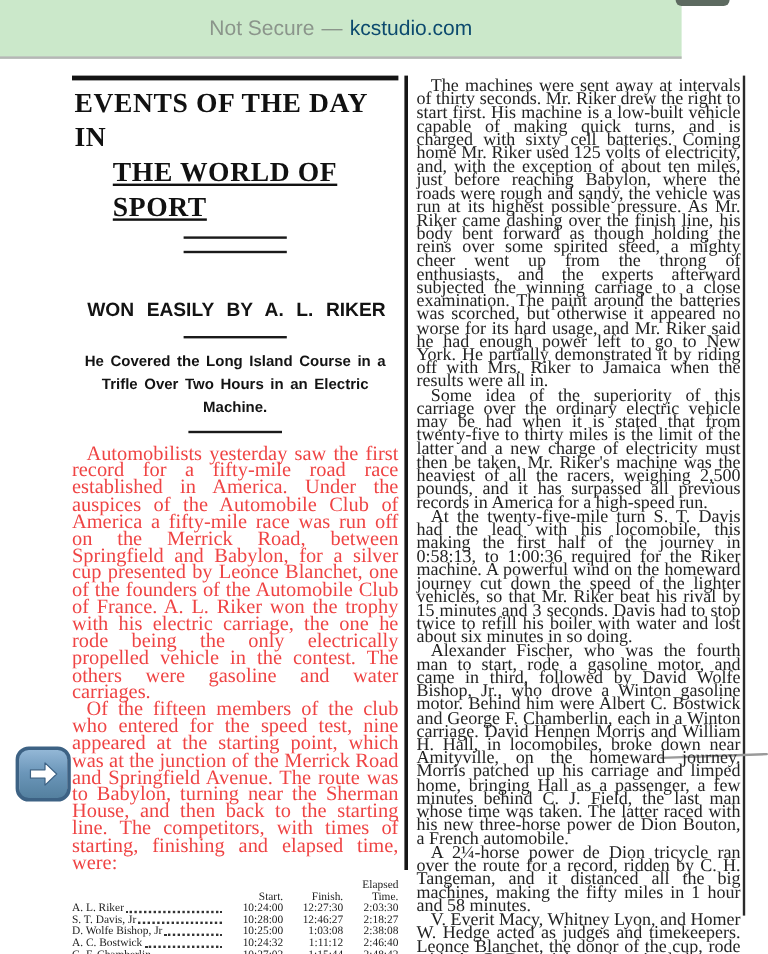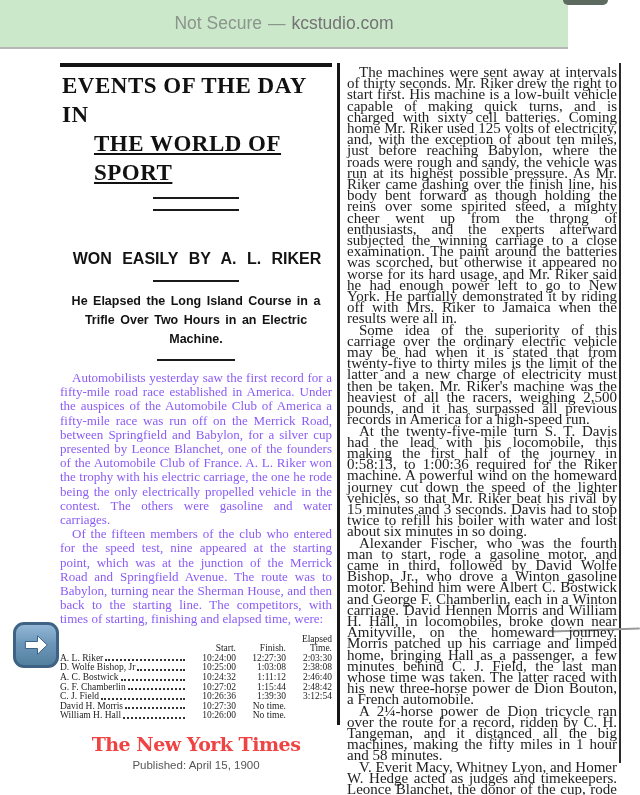--- a/index.html
+++ b/index.html
@@ -9,21 +9,21 @@
     background:#ffffff; font-family:"Liberation Serif", serif; color:#1e1e1e;
   }
   
   .topbar {
     position:absolute; top:0; left:0; width:568px; height:49px;
     background:#cbe8ca; border-bottom:2px solid #b6b6b6;
     display:flex; align-items:center; justify-content:center;
     font-family:"Liberation Sans", sans-serif; font-size:17.5px;
   }
   .topbar .sec { color:#8b958b; margin-right:6px; }
-  .topbar .domain { color:#737373; }
+  .topbar .domain { color:#0c4a6e; }
   .chrome-fragment {
     position:absolute; top:-8px; left:563px; width:45px; height:13px;
     background:#5d6a60; border-radius:5px;
   }
   
   .article { position:absolute; top:51px; left:0; width:640px; height:744px; background:#fff;padding-left:16px; }
   .center-rule { position:absolute; left:337px; top:12px; width:3px; height:662px; background:#161616; }
   .right-rule  { position:absolute; left:619px; top:12px; width:2px; height:700px; background:#2a2a2a; }
   .squiggle { position:absolute; left:550px; top:578px; width:90px; height:2px;
               background:#9a9a9a; transform:rotate(-2deg); border-radius:2px; }
@@ -38,21 +38,21 @@
   .h1line.l1 { margin-left:2px; }
   .h1line.l2 { margin-left:34px;text-decoration:underline; }
   .divider { width:86px; border-top:2px solid #1a1a1a; margin:10px auto 10px auto; }
   .divider.small { width:78px; }
   .deck1 { font-family:"Liberation Sans", sans-serif; font-weight:bold; font-size:16px;
            line-height:21px; text-align:center; color:#131313; padding:2px 4px 0 4px; }
   .deck2 { font-family:"Liberation Sans", sans-serif; font-weight:bold; font-size:16px;
            text-align:center; word-spacing:6px; color:#131313; padding:3px 0 2px 2px;margin-top:36px; }
   .deck3 { font-family:"Liberation Sans", sans-serif; font-weight:bold; font-size:12.5px;
            line-height:19px; text-align:center; word-spacing:2px; color:#131313; padding:0 4px; }
-  .body-left { margin-top:6px; font-size:13px; line-height:14.2px; text-align:justify; color:#8b5cf6; }
+  .body-left { margin-top:6px; font-size:17px; line-height:14.2px; text-align:justify; color:#ef4444; }
   .body-left p { text-indent:12px; }
 
   
   .results { margin-top:8px; font-size:9.5px; line-height:9.6px; color:#1c1c1c; }
   .trow { display:flex; align-items:flex-end; }
   .tname { white-space:nowrap; }
   .tlead { flex:1 1 auto; border-bottom:2px dotted #333; margin:0 1px 2px 2px; min-width:6px; }
   .tstart, .tfinish { width:50px; text-align:right; white-space:nowrap; }
   .telapsed { width:46px; text-align:right; white-space:nowrap; }
   .thead .tname { flex:1 1 auto; }
@@ -96,21 +96,21 @@
 
     <div class="col-left">
       <div class="head-box">
         <div class="h1line l1">EVENTS OF THE DAY IN</div>
         <div class="h1line l2">THE WORLD OF SPORT</div>
       </div>
       <div class="divider"></div>
       <div class="divider"></div>
       <div class="deck2">WON EASILY BY A. L. RIKER</div>
       <div class="divider"></div>
-      <div class="deck3">He Elapsed the Long Island Course in a Trifle Over Two Hours in an Electric Machine.</div>
+      <div class="deck3">He Covered the Long Island Course in a Trifle Over Two Hours in an Electric Machine.</div>
       <div class="divider small"></div>
 
       <div class="body-left">
         <p>Automobilists yesterday saw the first record for a fifty-mile road race established in America. Under the auspices of the Automobile Club of America a fifty-mile race was run off on the Merrick Road, between Springfield and Babylon, for a silver cup presented by Leonce Blanchet, one of the founders of the Automobile Club of France. A. L. Riker won the trophy with his electric carriage, the one he rode being the only electrically propelled vehicle in the contest. The others were gasoline and water carriages.</p>
         <p>Of the fifteen members of the club who entered for the speed test, nine appeared at the starting point, which was at the junction of the Merrick Road and Springfield Avenue. The route was to Babylon, turning near the Sherman House, and then back to the starting line. The competitors, with times of starting, finishing and elapsed time, were:</p>
       </div>
 
       <div class="results">
         <div class="thead-top">
           <span class="spacer"></span>
@@ -123,20 +123,27 @@
           <span class="tfinish">Finish.</span>
           <span class="telapsed">Time.</span>
         </div>
 
         <div class="trow">
           <span class="tname">A. L. Riker</span>
             <span class="tlead"></span>
           <span class="tstart">10:24:00</span>
           <span class="tfinish">12:27:30</span>
           <span class="telapsed">2:03:30</span>
+        </div>
+        <div class="trow">
+          <span class="tname">S. T. Davis, Jr</span>
+            <span class="tlead"></span>
+          <span class="tstart">10:28:00</span>
+          <span class="tfinish">12:46:27</span>
+          <span class="telapsed">2:18:27</span>
         </div>
         <div class="trow">
           <span class="tname">D. Wolfe Bishop, Jr</span>
             <span class="tlead"></span>
           <span class="tstart">10:25:00</span>
           <span class="tfinish">1:03:08</span>
           <span class="telapsed">2:38:08</span>
         </div>
         <div class="trow">
           <span class="tname">A. C. Bostwick</span>

